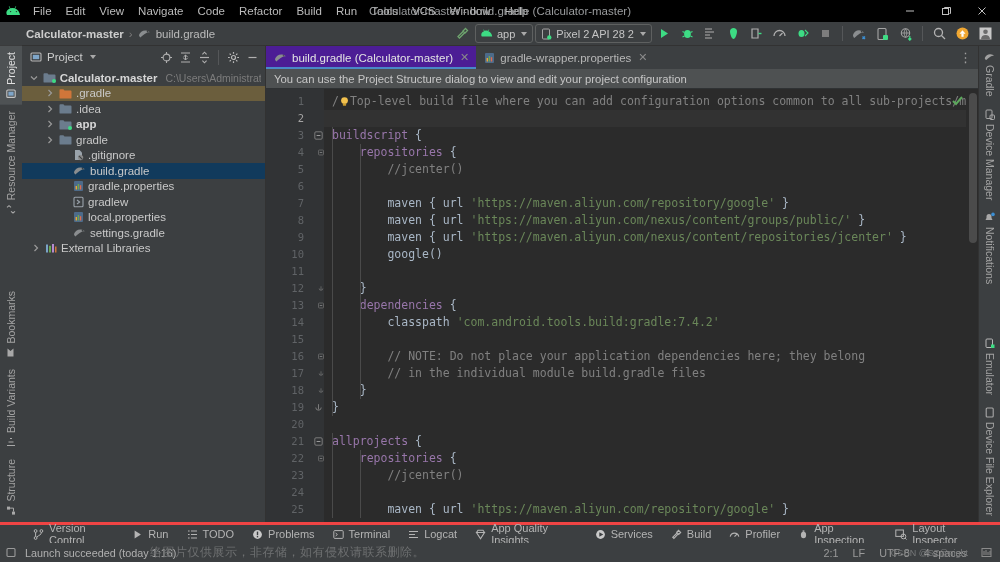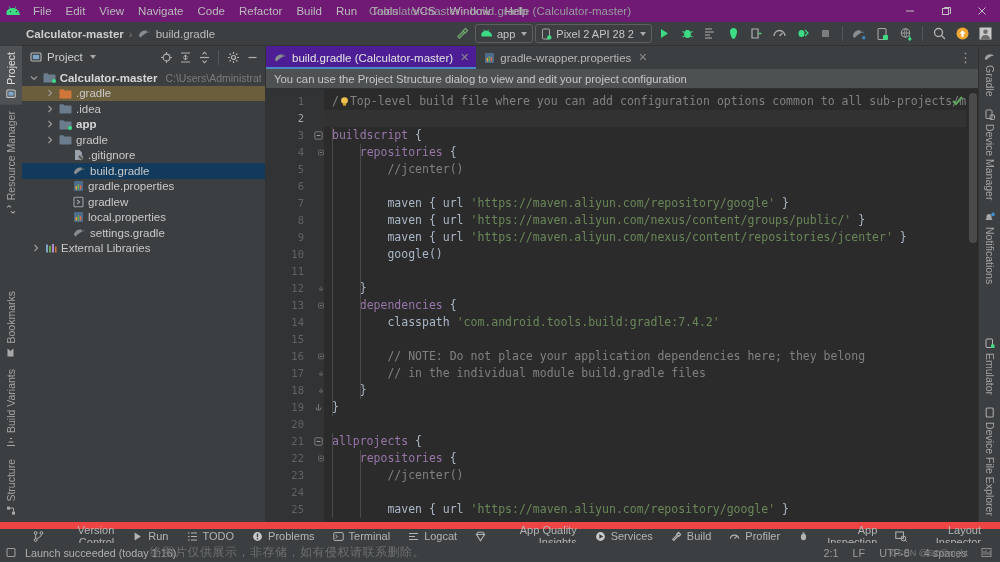--- a/index.html
+++ b/index.html
@@ -8,21 +8,21 @@
     background: #3c3f41;
     font-family: "Liberation Sans", sans-serif;
     font-size: 11px;
     color: #bbbbbb;
     -webkit-font-smoothing: antialiased;
   }
   .app { width: 1000px; height: 562px; display: flex; flex-direction: column; position: relative; }
 
   
   .titlebar {
-    height: 22px; background: #701a75; display: flex; align-items: center;
+    height: 22px; background: #000000; display: flex; align-items: center;
     flex: 0 0 22px; position: relative;
   }
   .logo { width: 26px; display: flex; align-items: center; justify-content: center; }
   .menu { display: flex; align-items: center; gap: 0px; }
   .menu-item {
     padding: 2px 7px; font-size: 11.5px; color: #bbbbbb; line-height: 16px; cursor: default;
   }
   .win-title {
     position: absolute; left: 0; right: 0; text-align: center;
     font-size: 11.5px; color: #9a9c9e; pointer-events: none;
@@ -119,21 +119,21 @@
   .plain { color: #a9b7c6; }
   .indentline { position: absolute; width: 1px; background: #4a4a4a; left: 0; }
   .bulb { display: inline-block; width: 11px; height: 11px; vertical-align: -2px; }
   .scroll-marks { width: 12px; flex: 0 0 12px; background: #2b2b2b; position: relative; }
   .sb-thumb { position: absolute; right: 1px; top: 4px; width: 8px; height: 150px; background: #4b4b4b; border-radius: 4px; }
   .check-mark { position: absolute; right: 14px; top: 5px; }
 
   
   .bottombar {
     height: 21px; flex: 0 0 21px; background: #3c3f41; display: flex; align-items: center;
-    border-top: 7px solid #ef4444; padding-left: 24px; font-size: 11px; position: relative; text-align: right;
+    border-top: 3px solid #ef4444; padding-left: 24px; font-size: 11px; position: relative;
   }
   .btab { display: flex; align-items: center; gap: 5px; padding: 0 9px; height: 21px; color: #b4b4b4; }
   .bottombar .right { margin-left: auto; display: flex; align-items: center; padding-right: 10px; }
   .statusbar {
     height: 19px; flex: 0 0 19px; background: #3c3f41; display: flex; align-items: center;
     font-size: 10.8px; color: #9a9a9a; padding-left: 6px; position: relative;
   }
   .status-msg { margin-left: 8px; color: #b0b0b0; }
   .status-right { margin-left: auto; display: flex; align-items: center; gap: 14px; padding-right: 8px; }
   .watermark {

